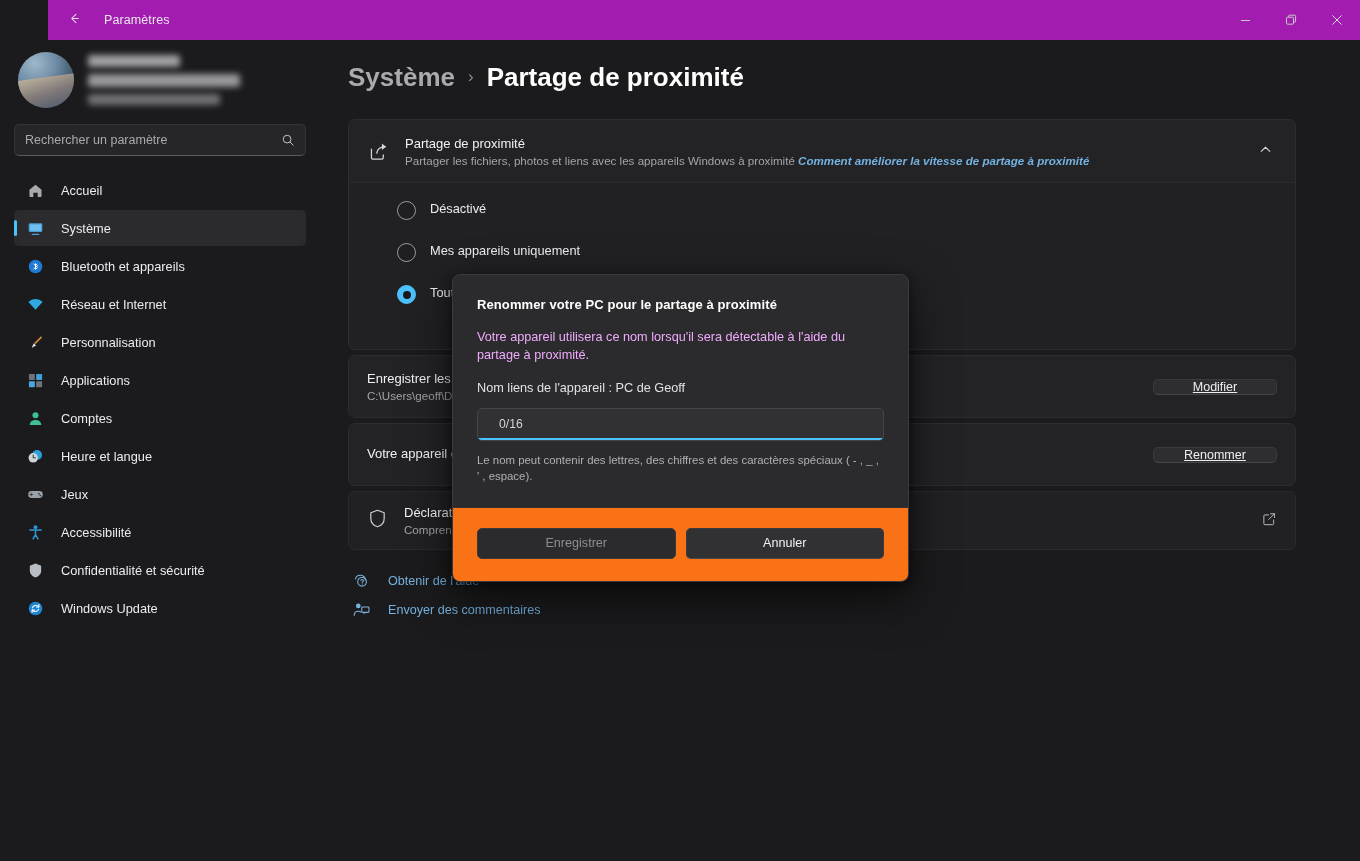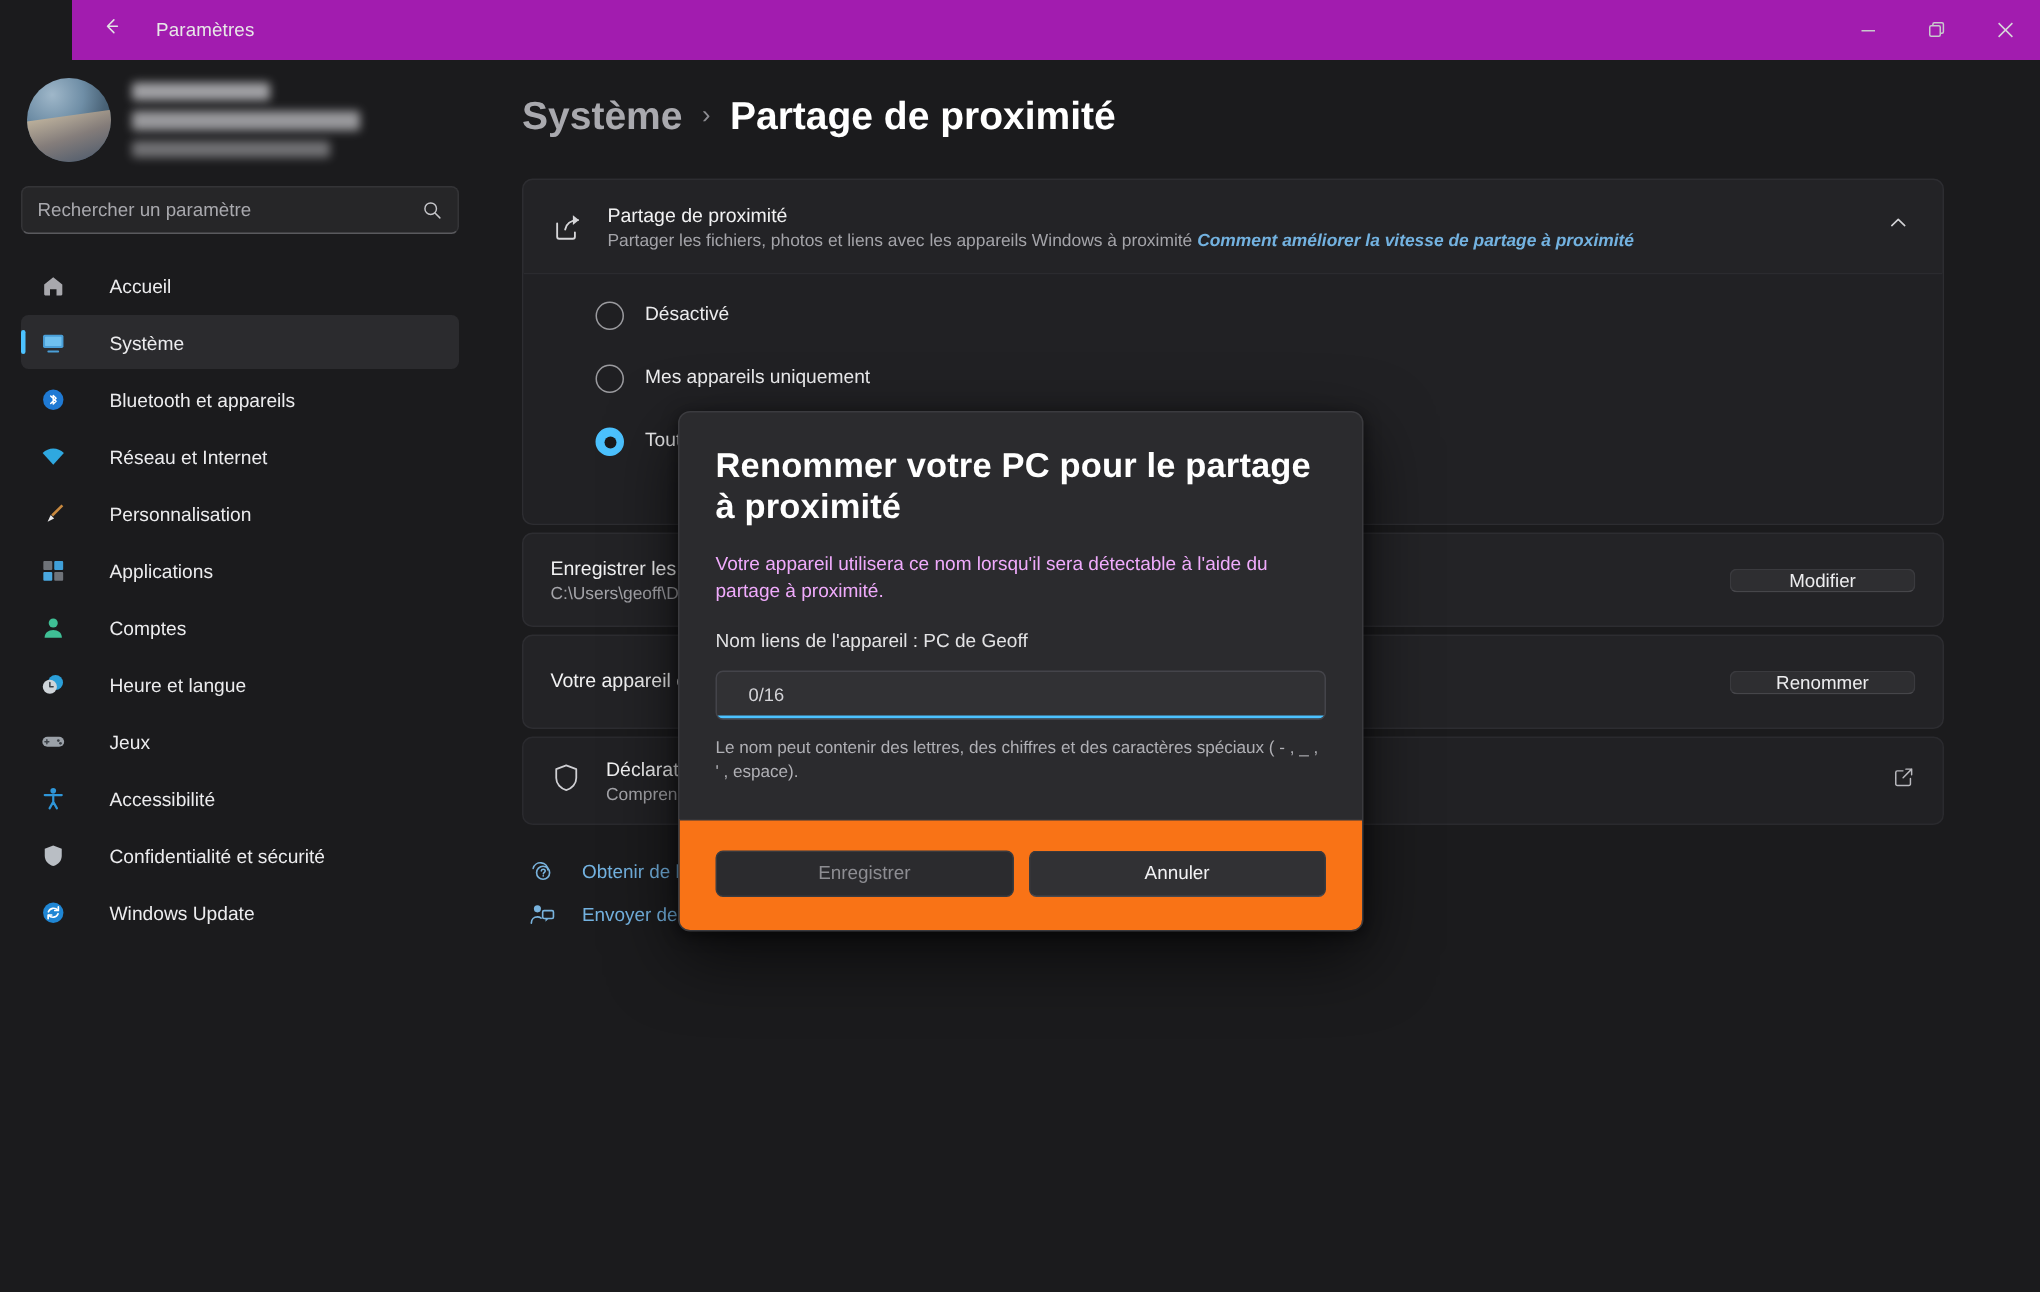--- a/index.html
+++ b/index.html
@@ -128,21 +128,21 @@
     font-family: inherit;
   }
   .searchbox input::placeholder { color: #a9a9ae; }
   .search-icon { flex: 0 0 auto; display: flex; }
 
   .nav { display: flex; flex-direction: column; gap: 2px; }
   .nav-item {
     position: relative;
     display: flex;
     align-items: center;
-    gap: 29px;
+    gap: 17px;
     height: 36px;
     padding: 0 12px;
     border-radius: 5px;
     cursor: pointer;
     font-size: 12.8px;
     color: #ececee;
   }
   .nav-item.active { background: #2b2b2e; }
   .nav-item.active::before {
     content: "";
@@ -256,20 +256,21 @@
     height: 16px;
     padding: 0 14px;
     background: #2e2e31;
     border: 1px solid #3a3a3e;
     border-bottom-color: #46464a;
     border-radius: 5px;
     color: #ededef;
     font-size: 12.5px;
     font-family: inherit;
     cursor: pointer;
+    text-decoration: underline;
   }
 
   .link-row {
     display: flex;
     align-items: center;
     gap: 16px;
     padding: 13px 18px;
     min-height: 58px;
     background: #212124;
     border: 1px solid #2a2a2e;
@@ -303,21 +304,21 @@
     width: 457px;
     background: #2b2b2e;
     border: 1px solid #3b3b3f;
     border-radius: 8px;
     box-shadow: 0 16px 46px rgba(0,0,0,.62), 0 2px 10px rgba(0,0,0,.5);
     z-index: 40;
     overflow: hidden;
   }
   .dlg-body { padding: 22px 24px 22px 24px; }
   .dlg-title {
-    font-size: 23px;
+    font-size: 13px;
     font-weight: 700;
     color: #ffffff;
     margin-bottom: 16px;
     letter-spacing: .1px;
   }
   .dlg-desc {
     font-size: 12.7px;
     line-height: 1.45;
     color: #f0abfc;
     margin-bottom: 16px;

